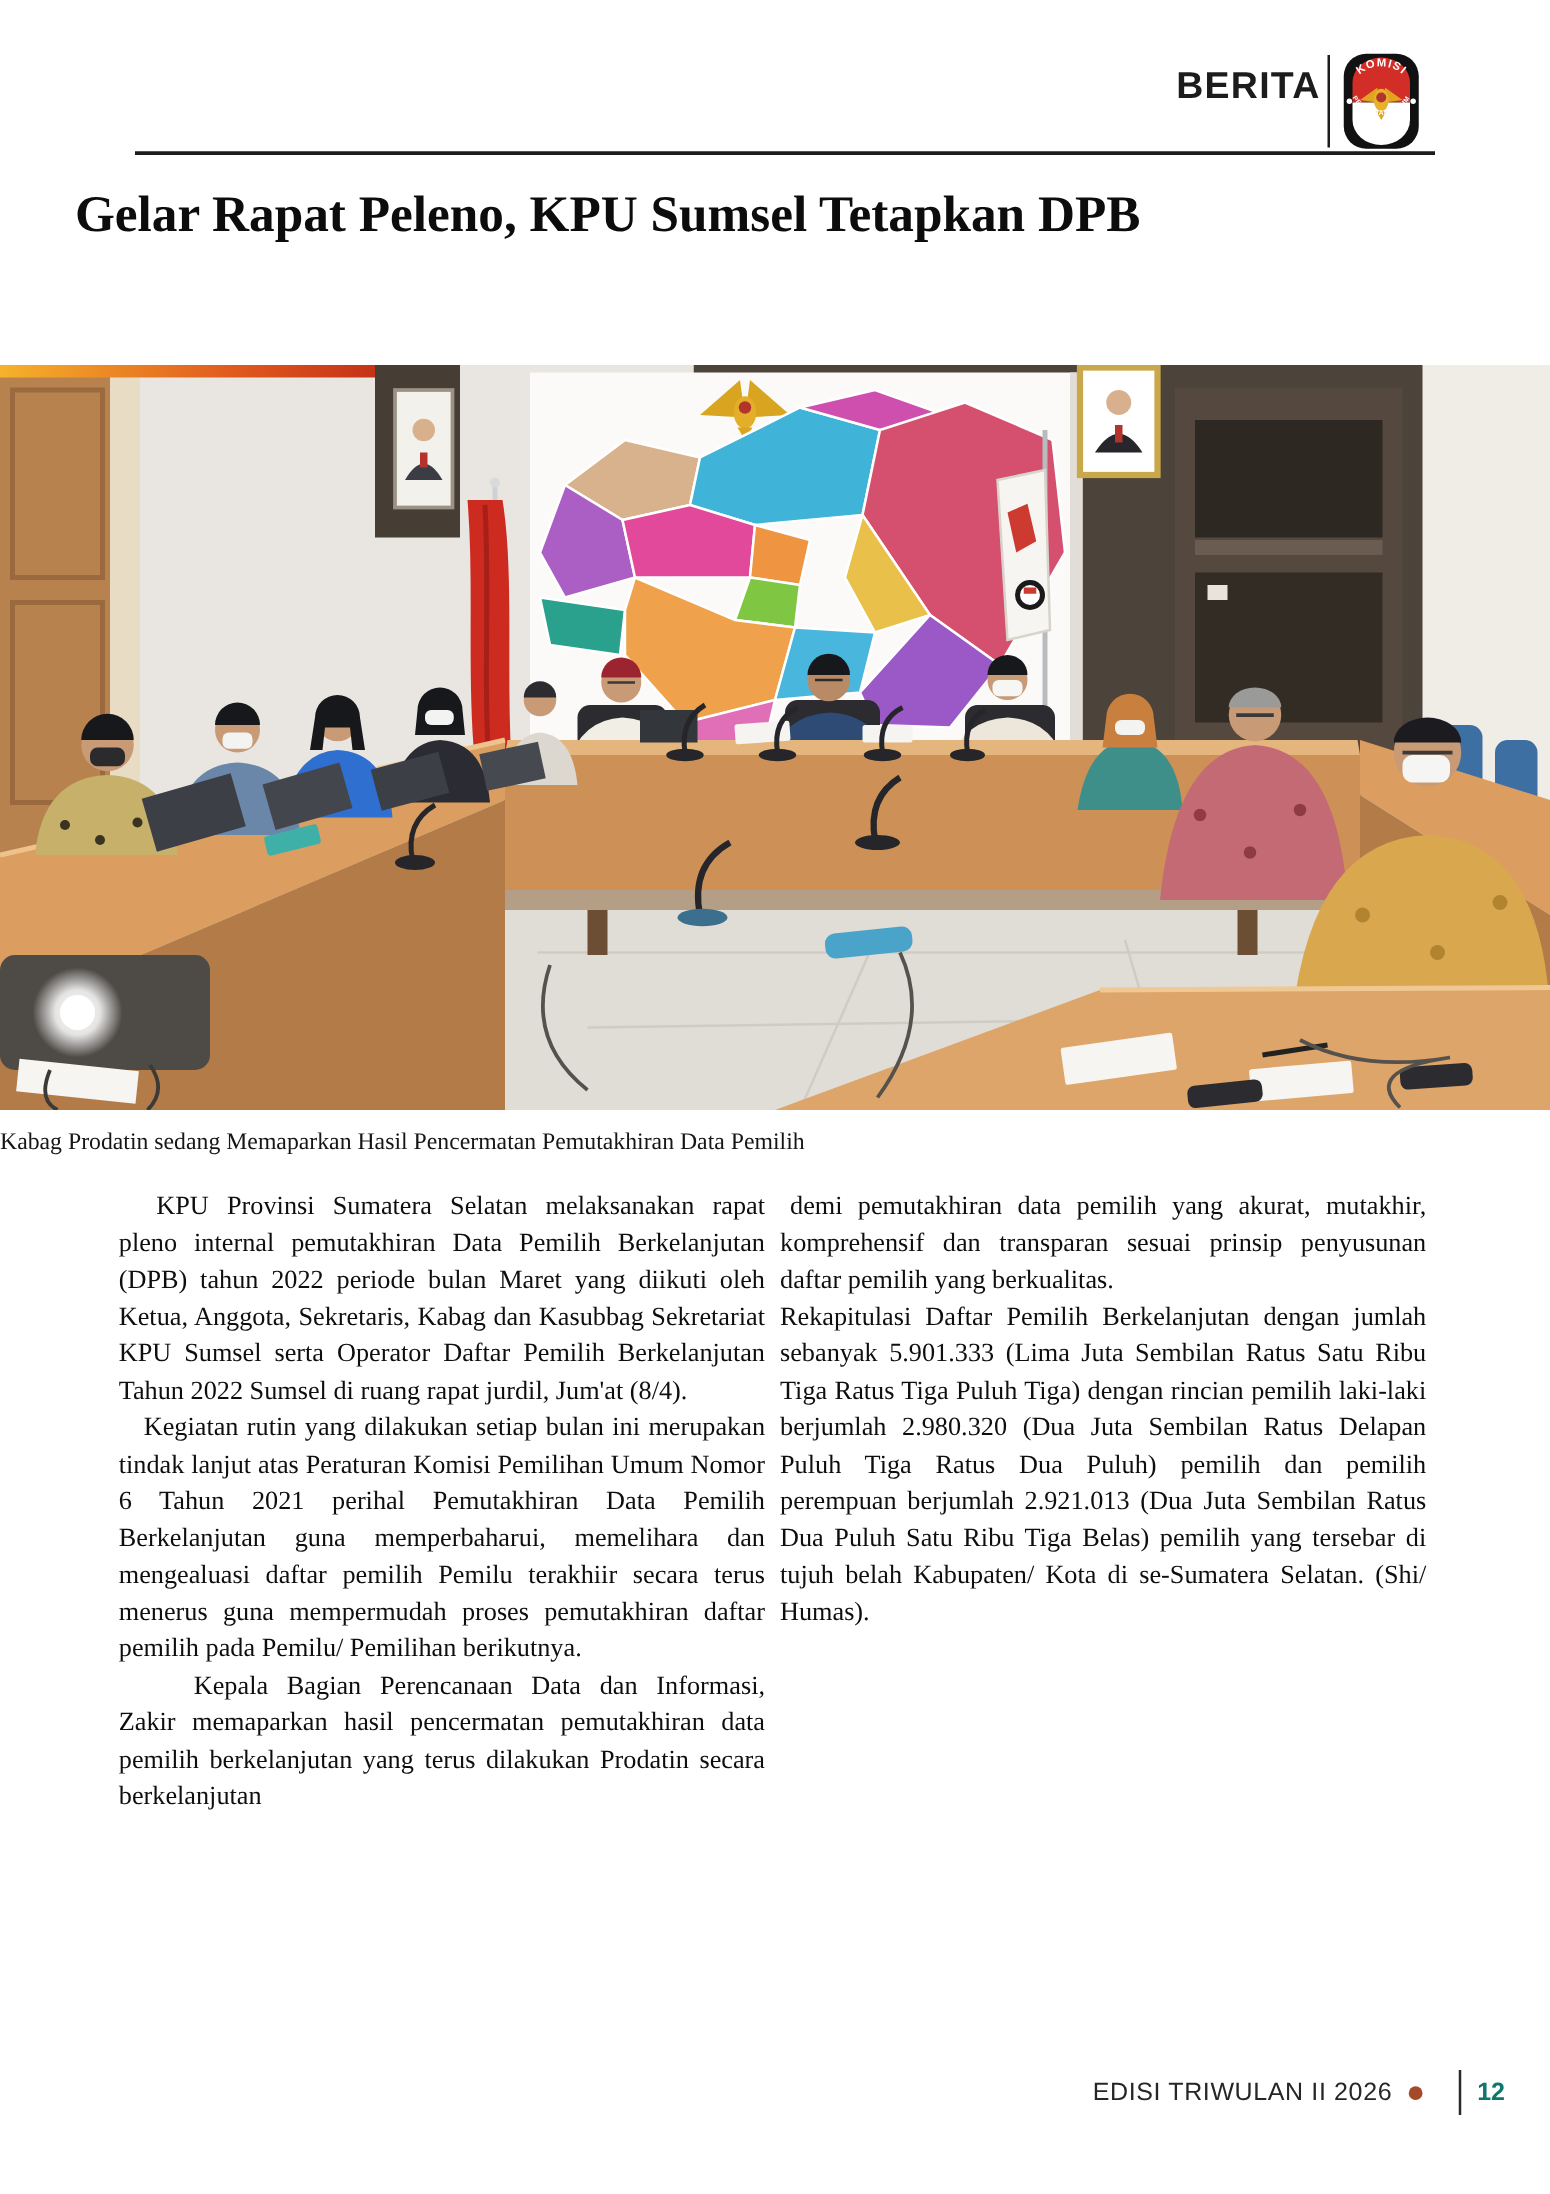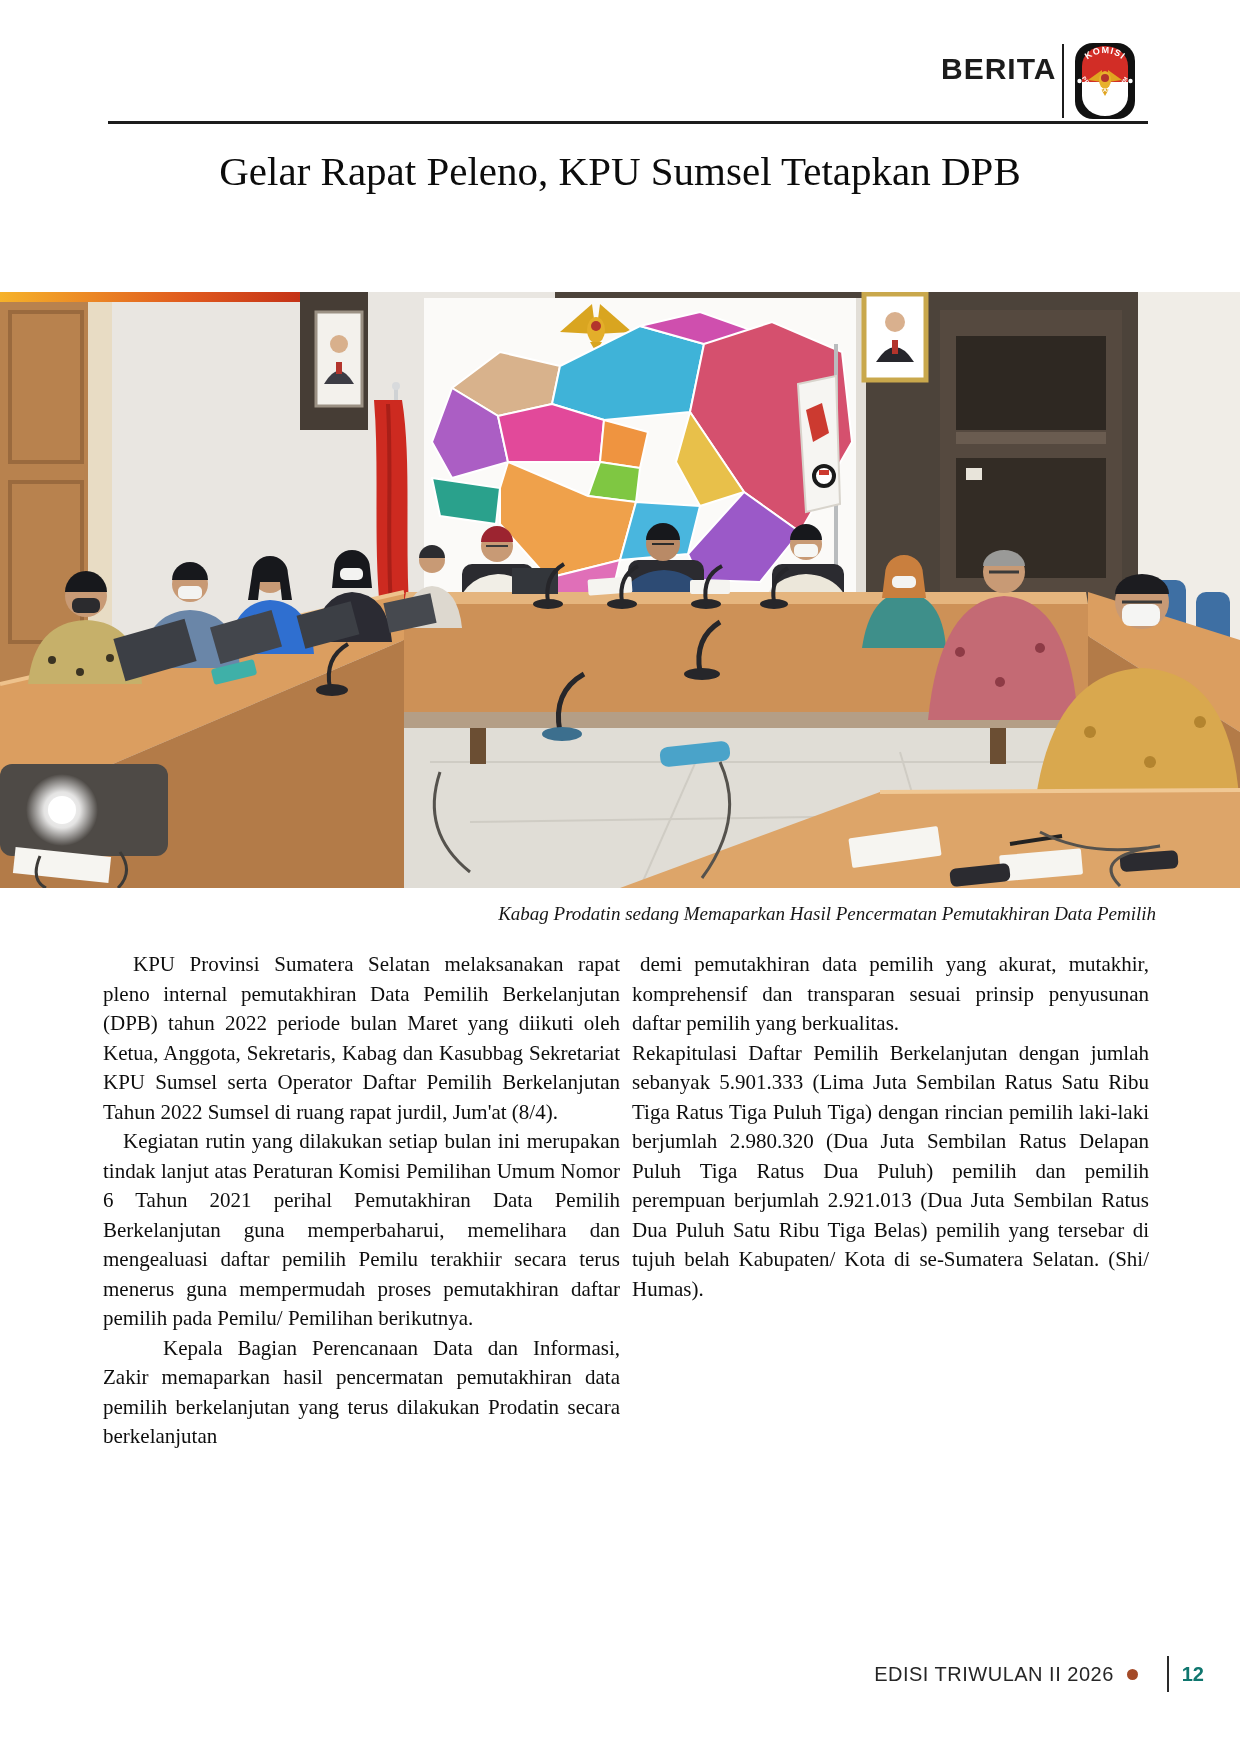--- a/index.html
+++ b/index.html
@@ -12,32 +12,32 @@
   .berita {
     position:absolute; left:926px; top:52px;
     font-family:"Liberation Sans", sans-serif;
     font-size:30px; font-weight:600; letter-spacing:1px; color:#1c1c1c;margin-left:15px;
   }
   .hdr-divider { position:absolute; left:1062px; top:44px; width:2px; height:74px; background:#1c1c1c; }
   .hdr-logo { position:absolute; left:1074px; top:42px; width:62px; height:78px; }
   .hdr-rule { position:absolute; left:108px; top:121px; width:1040px; height:3px; background:#1c1c1c; }
   
   .title {
-    position:absolute; left:60px; top:140px; width:1120px; text-align:center;
-    font-weight:normal; font-size:41px; line-height:62px; color:#0c0c0c;
+    position:absolute; left:60px; top:140px; width:1120px; 
+    font-weight:bold; font-size:41px; line-height:62px; color:#0c0c0c;
   }
   
   .photo-fig { position:absolute; left:0; top:292px; width:1240px; height:596px; margin:0; }
   .photo-fig svg { display:block; width:1240px; height:596px; }
   .caption {
-    position:absolute; left:0; top:903px; width:1156px; text-align:right;
-    font-style:italic; font-size:19px; color:#161616;
-  }
-  
-  .columns { position:absolute; left:95px; top:950px; width:1062px; display:flex; gap:12px;justify-content:center; }
+    position:absolute; left:0; top:903px; width:1156px; text-align:left;
+    font-size:19px; color:#161616;
+  }
+  
+  .columns { position:absolute; left:95px; top:950px; width:1062px; display:flex; gap:12px; }
   .col { width:517px; font-size:21px; line-height:29.5px; text-align:justify; color:#0e0e0e; }
   .col p { margin:0; }
   .ind-8  { text-indent:8px; }
   .ind-20 { text-indent:20px; }
   .ind-30 { text-indent:30px; }
   .ind-55 { text-indent:55px; }
   .ind-60 { text-indent:60px; }
   
   .footer {
     position:absolute; left:0; top:1642px; width:1240px; height:64px;

